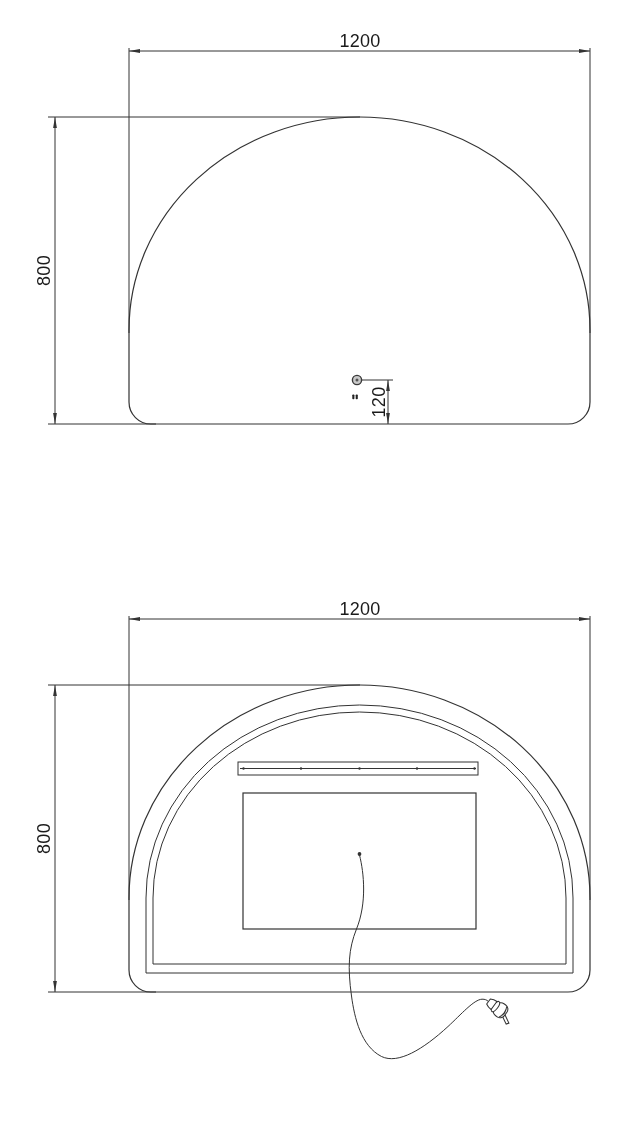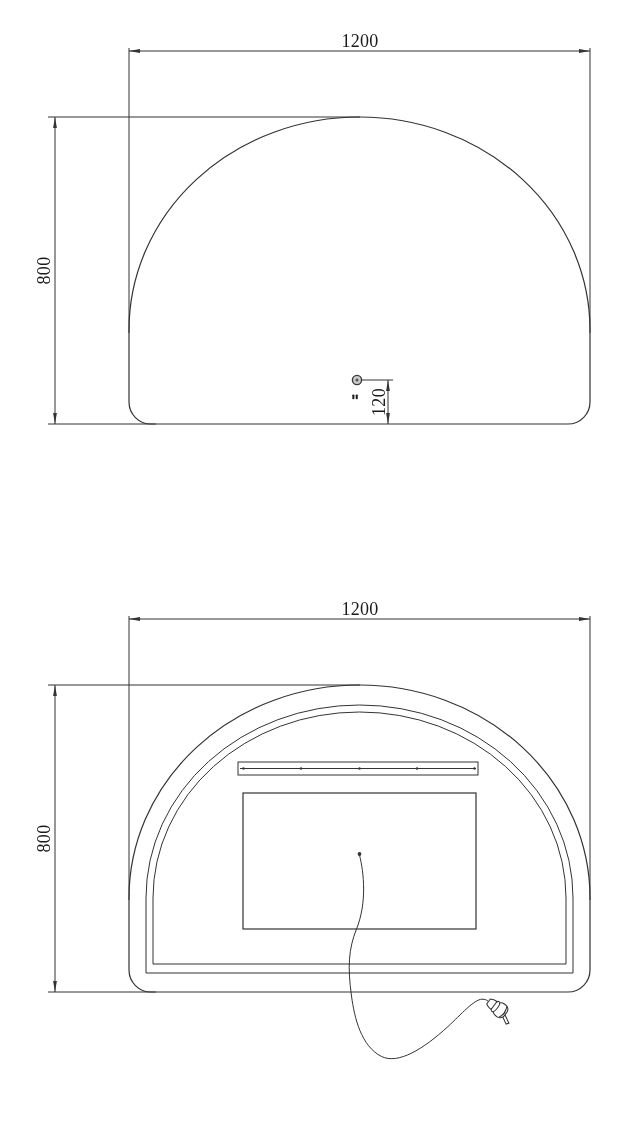--- a/index.html
+++ b/index.html
@@ -1,20 +1,20 @@
 <!DOCTYPE html>
 <html><head>
 <meta charset="utf-8">
 <style>
   html,body{margin:0;padding:0;background:#ffffff;}
   .stage{
     position:relative;
     width:619px;height:1117px;
     background:#ffffff;
-    font-family:Liberation Serif, serif;
+    font-family:Liberation Sans, sans-serif;
     overflow:hidden;
   }
   svg{display:block;}
   .dim-text{
     font-size:18px;
     fill:#1a1a1a;
     letter-spacing:0.3px;
   }
   .stroke{fill:none;stroke:#333333;stroke-width:1.2;}
   .thin{fill:none;stroke:#333333;stroke-width:1;}

